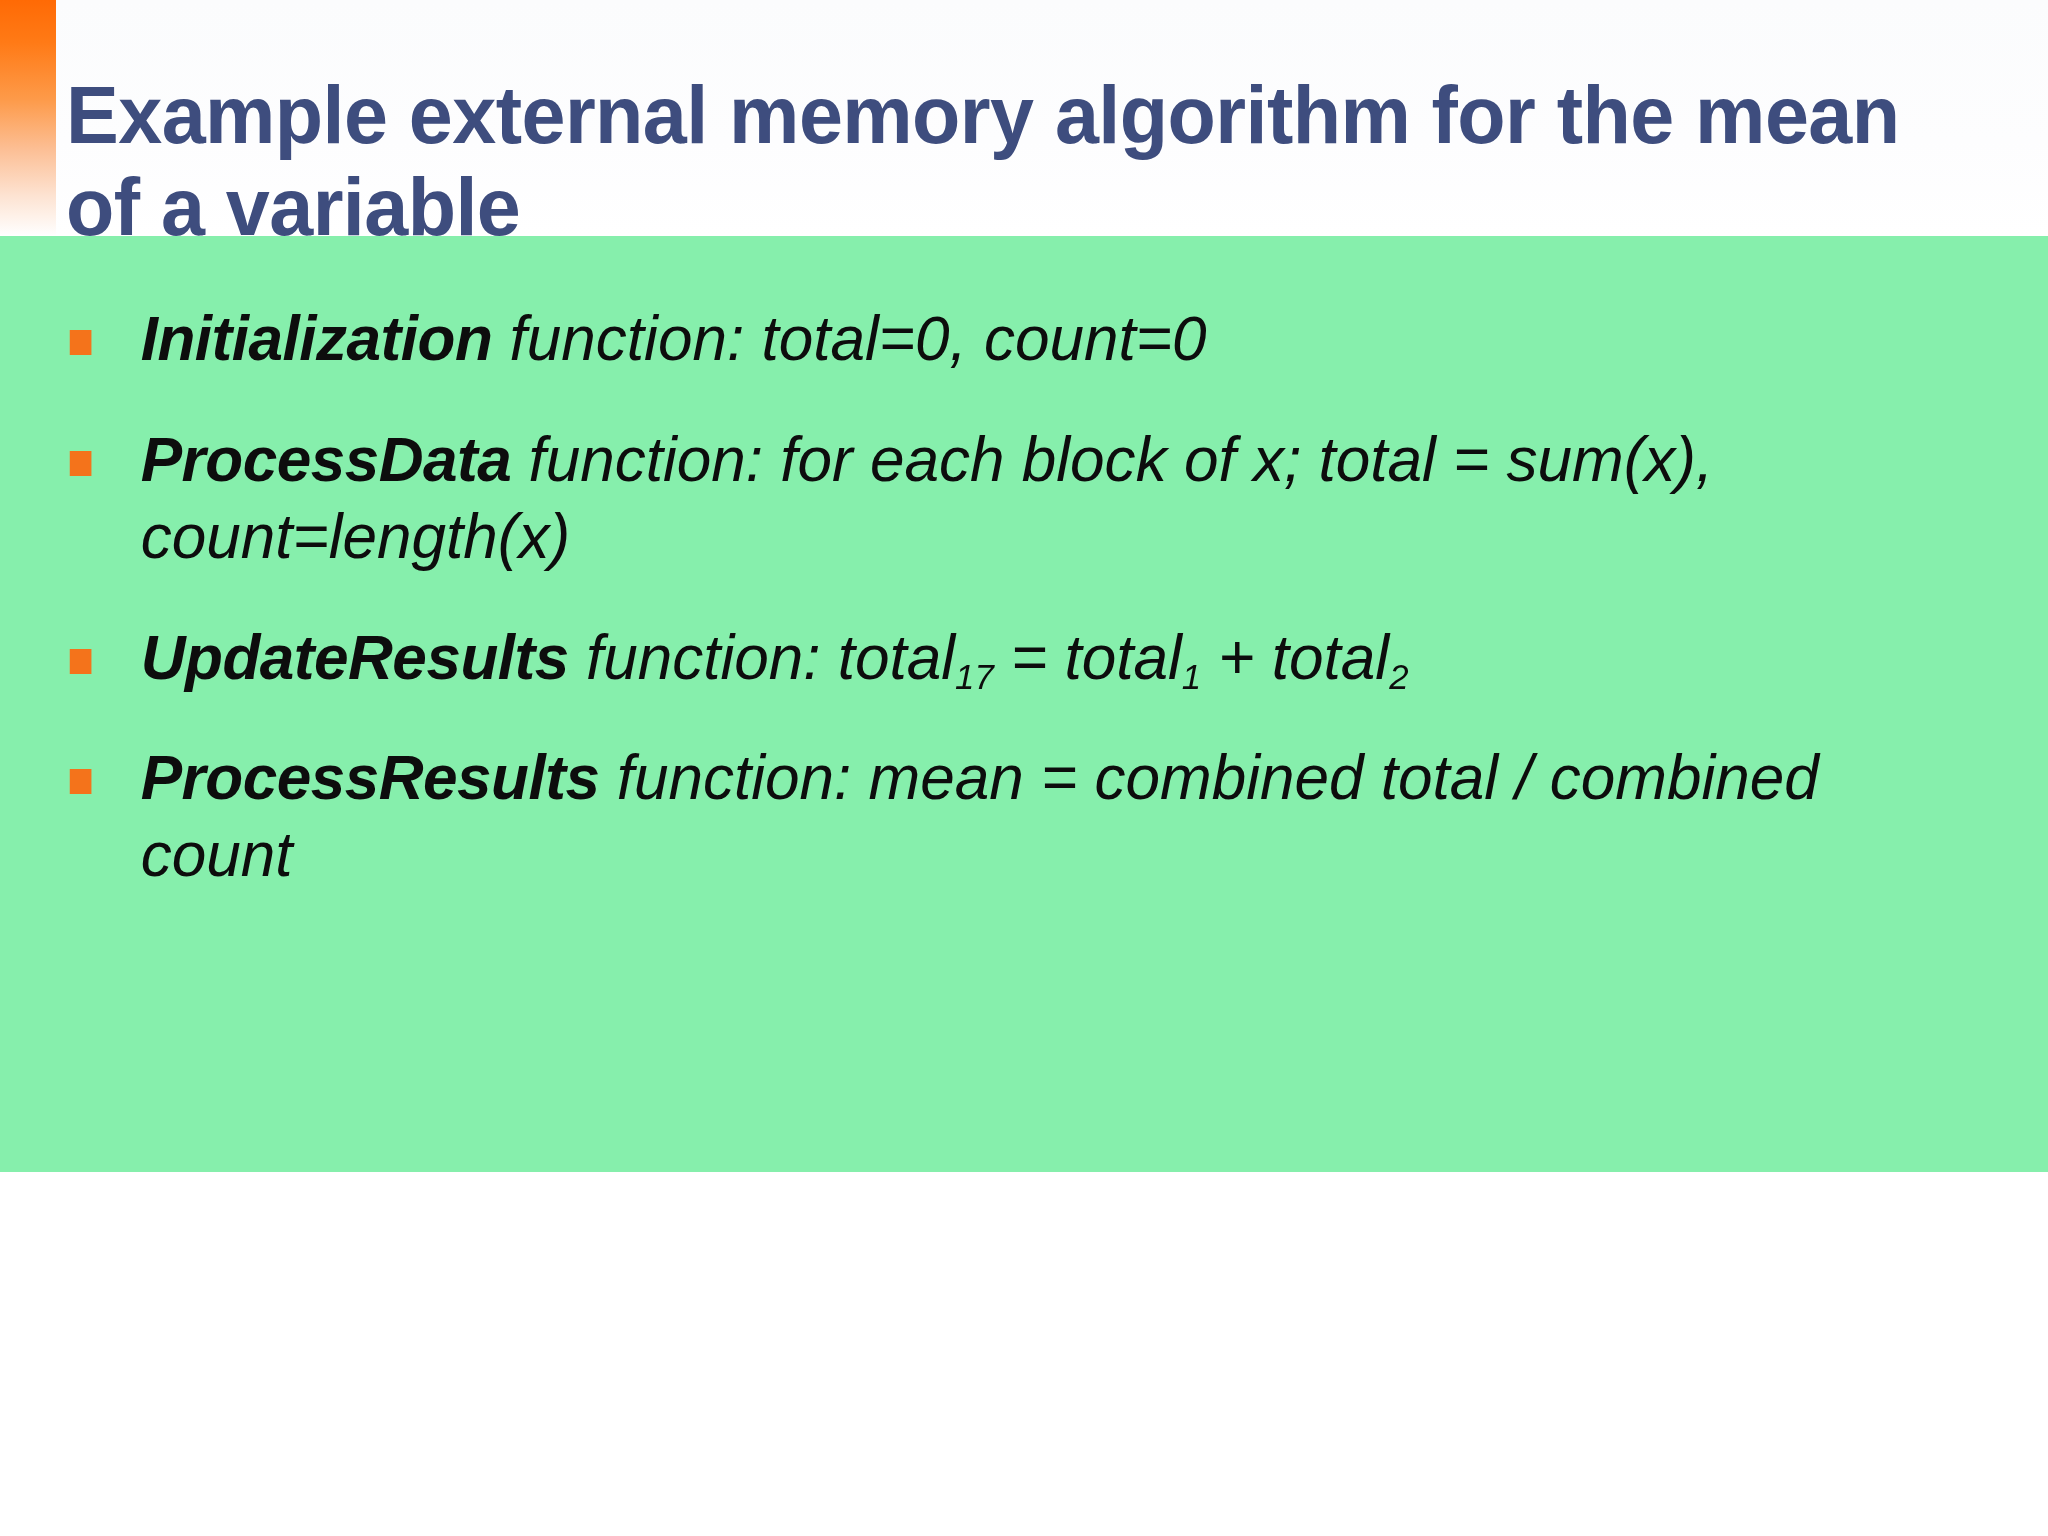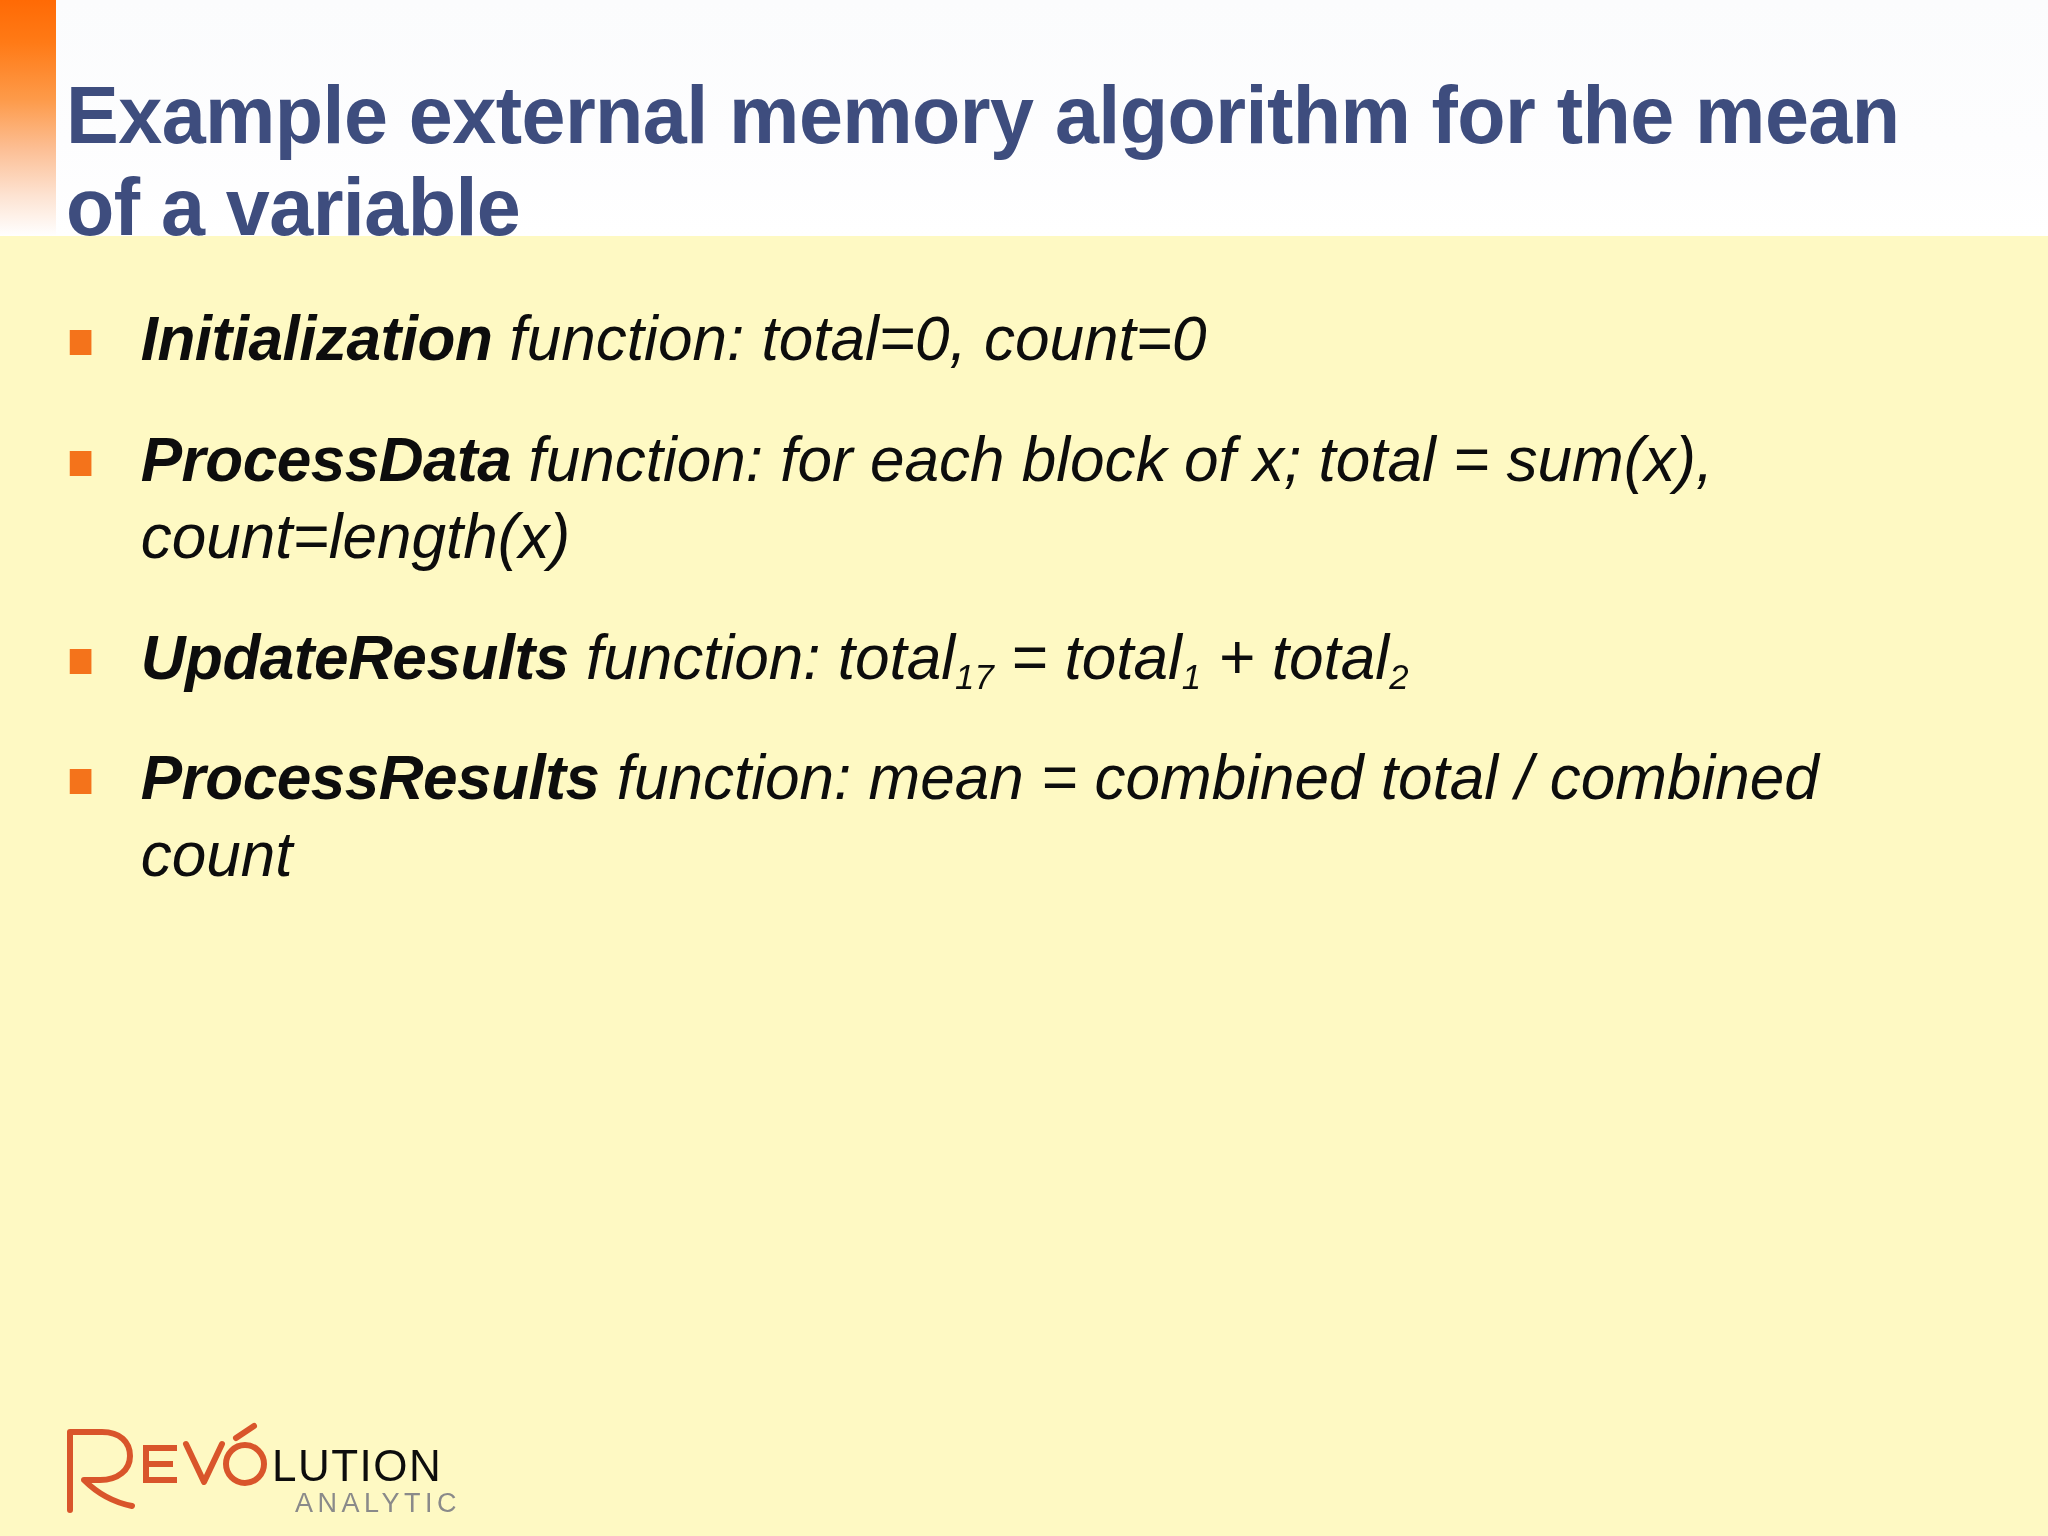--- a/index.html
+++ b/index.html
@@ -11,22 +11,22 @@
     width: 2048px;
     height: 1536px;
     overflow: hidden;
     font-family: "Liberation Sans", sans-serif;
     -webkit-font-smoothing: antialiased;
   }
 
   #slide {
     position: relative;
     width: 2048px;
-    height: 1536px;
-    background: #fef9c3;
+    height: 1172px;
+    background: #86efac;
     overflow: hidden;
   }
 
   
   #title-band {
     position: absolute;
     left: 0;
     top: 0;
     width: 2048px;
     height: 236px;

